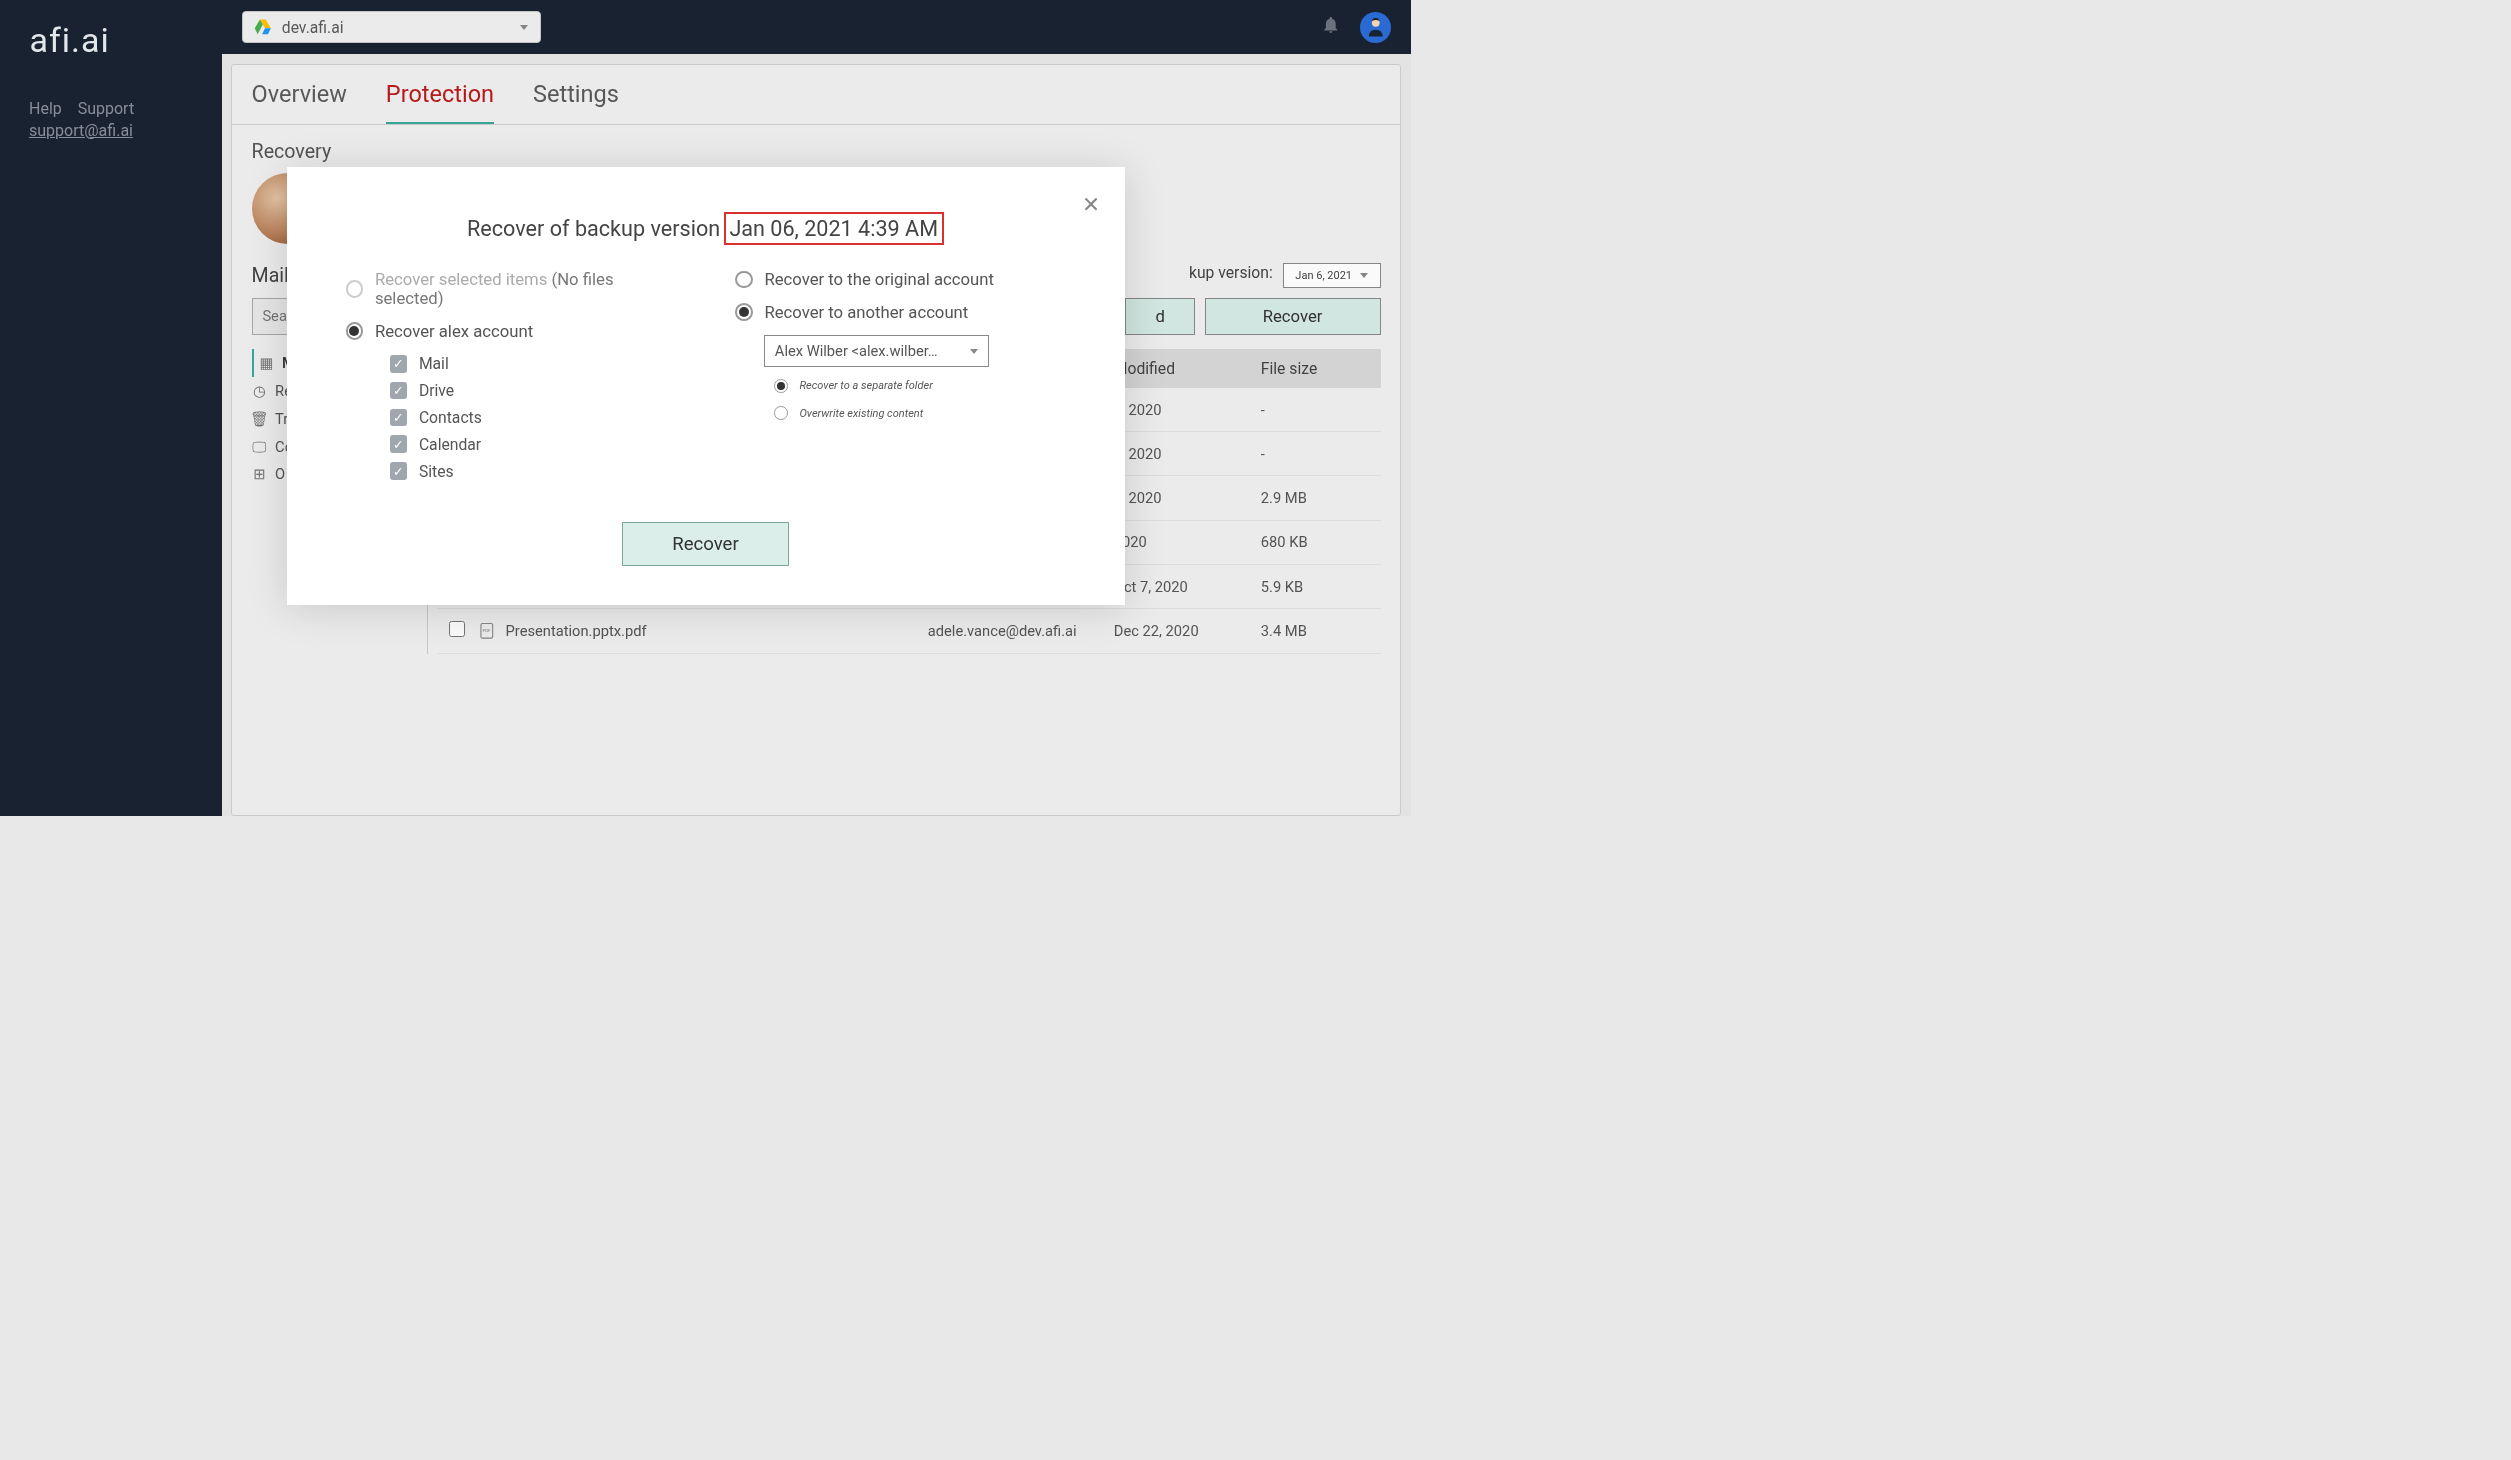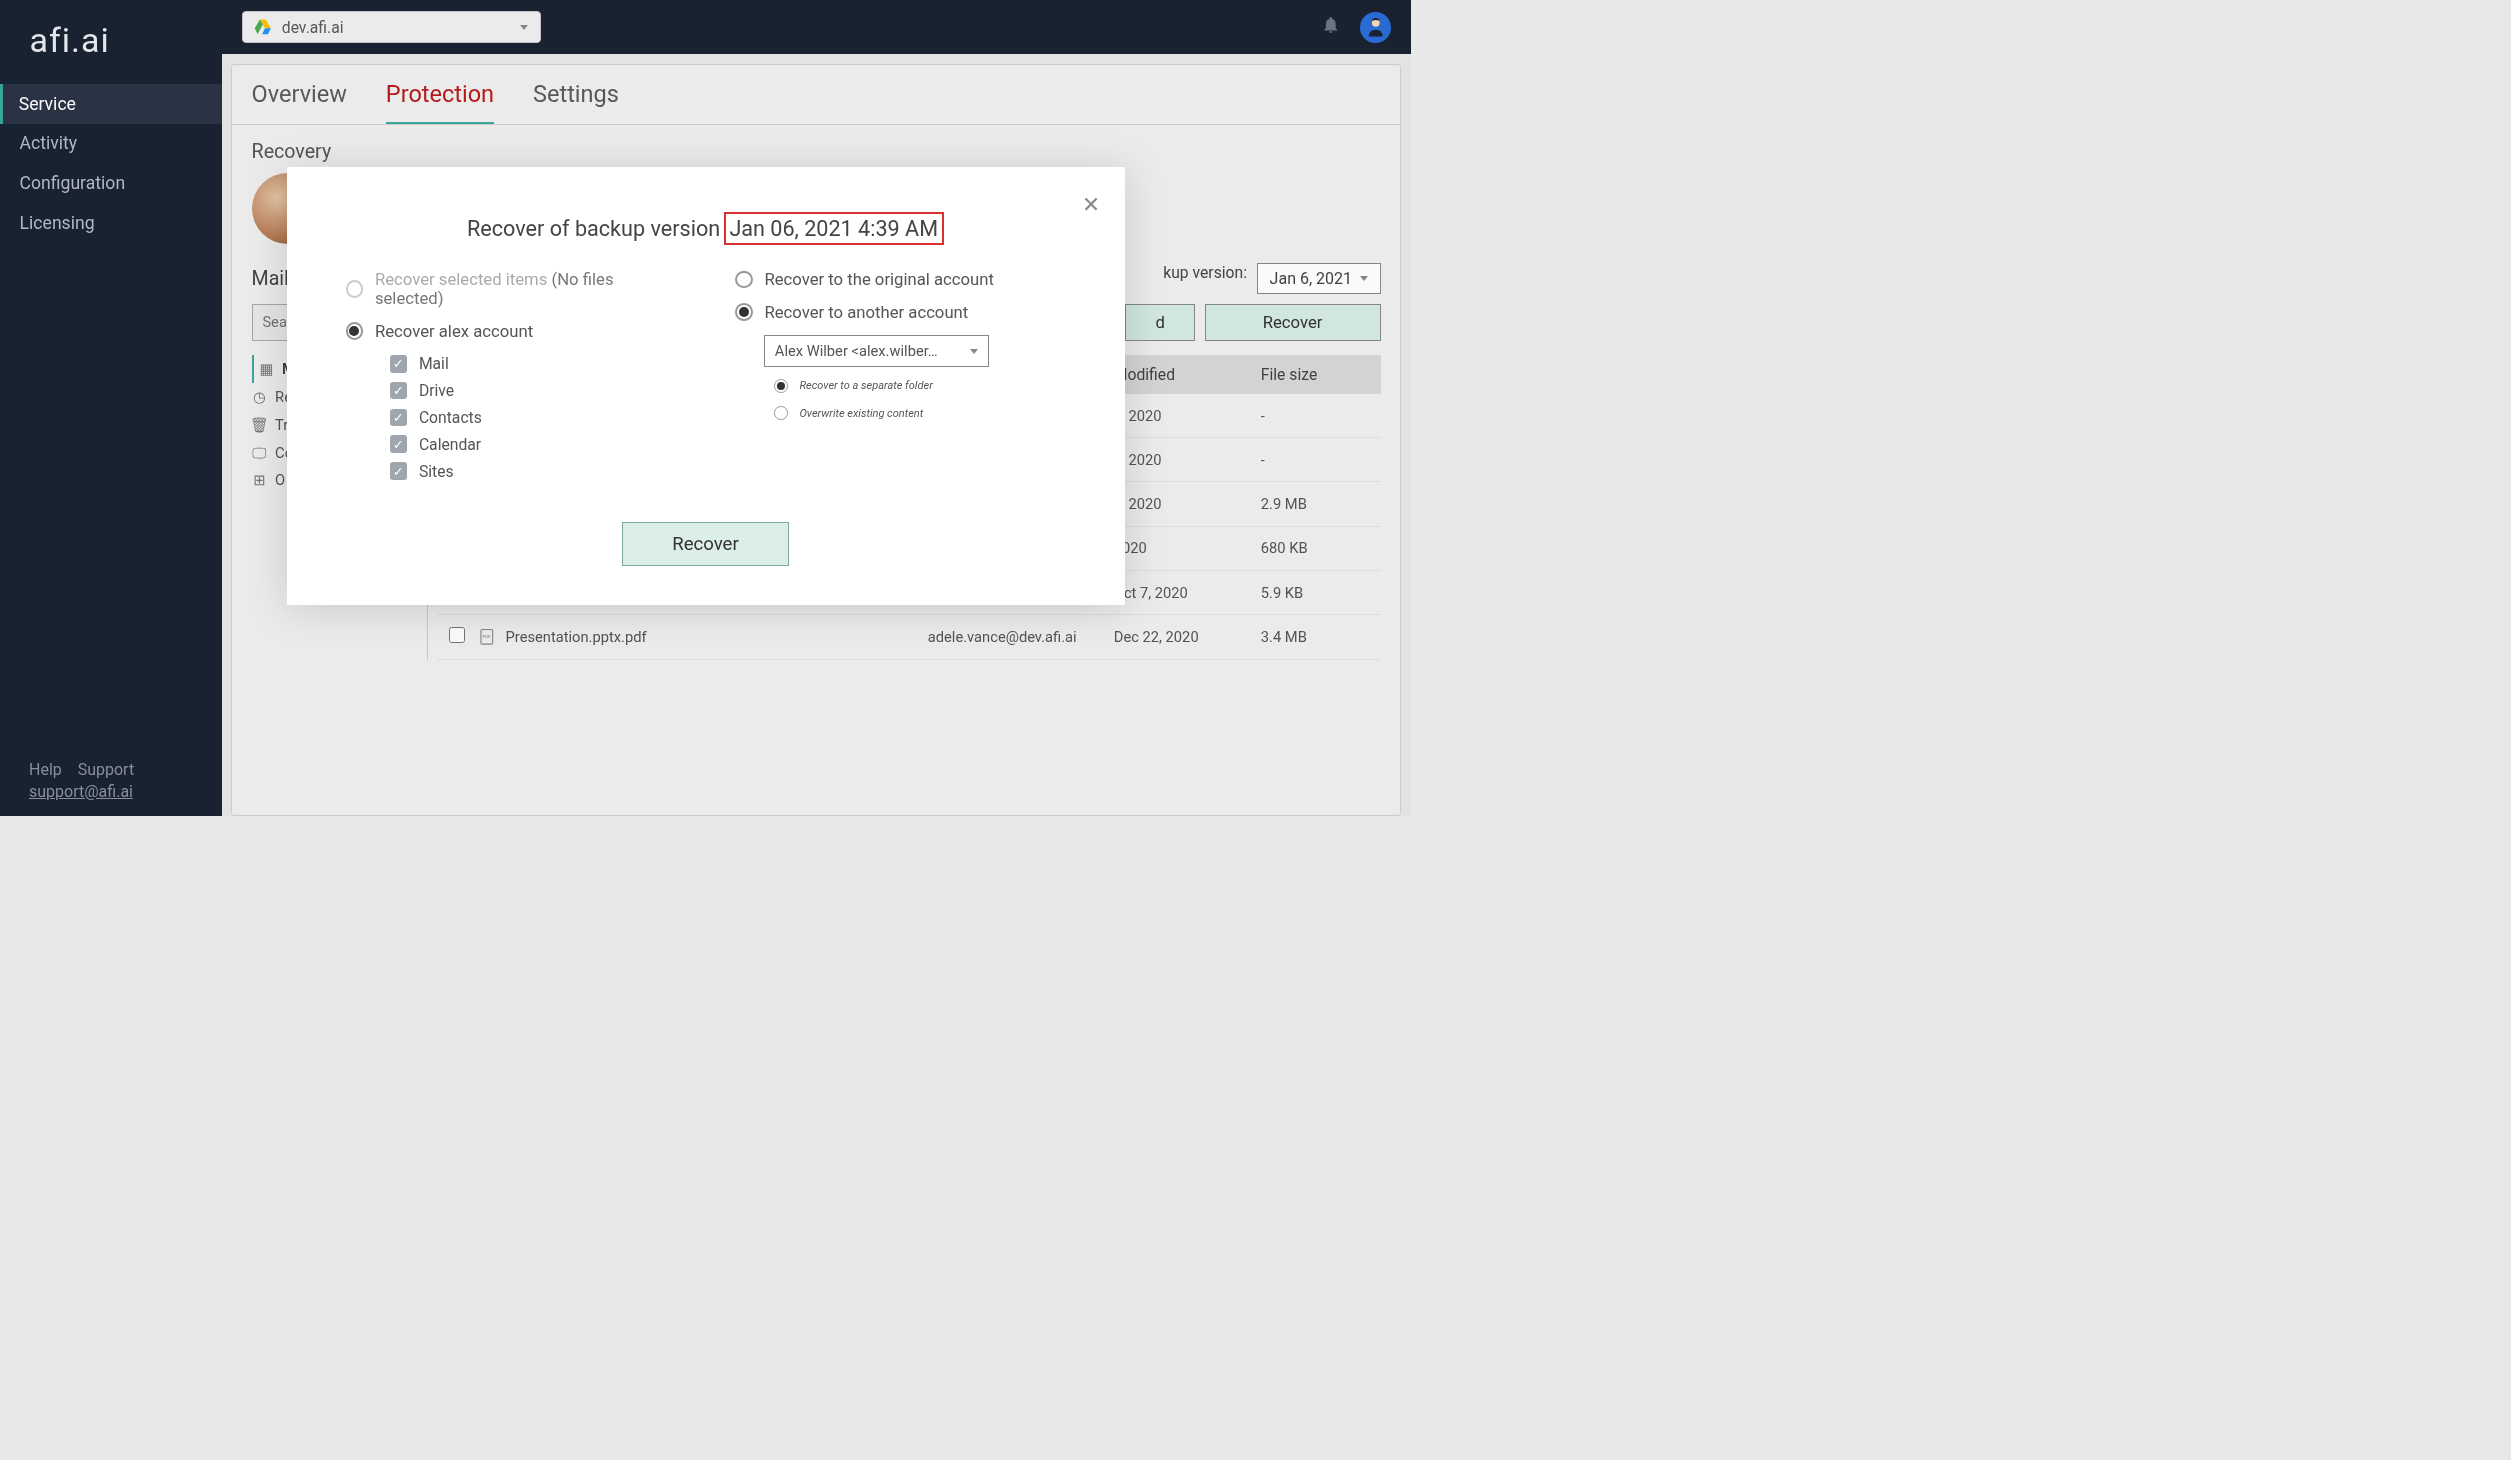--- a/index.html
+++ b/index.html
@@ -29,21 +29,21 @@
 .tab { font-size: 23.5px; color: #5a5a5a; padding-bottom: 14.7px; cursor: pointer; }
 .tab.active { color: #b91c1c; border-bottom: 2.9px solid #3ba99c; }
 
 .content { padding: 14.7px 19.6px; }
 .section-title { font-size: 19.6px; color: #555; margin-bottom: 9.8px; }
 .user-row { display: flex; align-items: center; gap: 14.7px; margin-bottom: 19.6px; }
 .user-avatar { width: 71px; height: 71px; border-radius: 50%; background: #c89070; }
 .mail-row { display: flex; align-items: center; gap: 19.6px; margin-bottom: 9.8px; }
 .mail-label { font-size: 19.6px; color: #444; }
 .backup-version { margin-left: auto; display: flex; align-items: flex-start; gap: 9.8px; font-size: 15.7px; color: #444; }
-.version-select { border: 1px solid #888; padding: 4.9px 11.8px; background: #fff; display: flex; align-items: center; gap: 7.8px; cursor: pointer; font-size: 16px; color: #444; }
+.version-select { border: 1px solid #888; padding: 4.9px 11.8px; background: #fff; display: flex; align-items: center; gap: 7.8px; cursor: pointer; font-size: 11px; color: #444; }
 .search-actions { display: flex; gap: 9.8px; margin-bottom: 14.7px; }
 .search-input { border: 1px solid #aaa; padding: 6.9px 9.8px; width: 137px; font-size: 14.7px; background: #eaeaea; }
 .actions-right { margin-left: auto; display: flex; gap: 9.8px; }
 .action-btn { border: 1px solid #888; padding: 7.8px 29px; background: #d6ebe5; font-size: 16.7px; color: #333; cursor: pointer; }
 
 .folders-panel { display: flex; gap: 0; }
 .folder-list { width: 176px; border-right: 1px solid #ccc; }
 .folder-item { display: flex; align-items: center; gap: 7.8px; padding: 4.9px 0; font-size: 14.7px; color: #555; cursor: pointer; }
 .folder-item.active { border-left: 2.9px solid #3ba99c; padding-left: 4.9px; font-weight: 500; color: #333; }
 .folder-icon { width: 15.7px; height: 15.7px; display: inline-flex; align-items: center; justify-content: center; color: #777; }
@@ -92,26 +92,20 @@
 
 <div class="sidebar">
   <div class="logo">
     <span>
       <svg viewBox="0 0 48 32" fill="none" stroke="#e8ebef" stroke-width="2">
           <path d="M2 28 L12 8 L20 22 L28 8 L38 28 M18 18 L30 18"></path>
         </svg>
     </span>
     <span class="logo-text">afi.ai</span>
   </div>
-  <div class="nav">
-    <div class="nav-item active">Service</div>
-    <div class="nav-item">Activity</div>
-    <div class="nav-item">Configuration</div>
-    <div class="nav-item">Licensing</div>
-  </div>
   <div class="footer-links">
     <div class="row1">
       <a>Help</a>&nbsp;&nbsp;&nbsp;
       <a>Support</a>
     </div>
     <a class="email">support@afi.ai</a>
   </div>
 </div>
 
 <div class="topbar">

